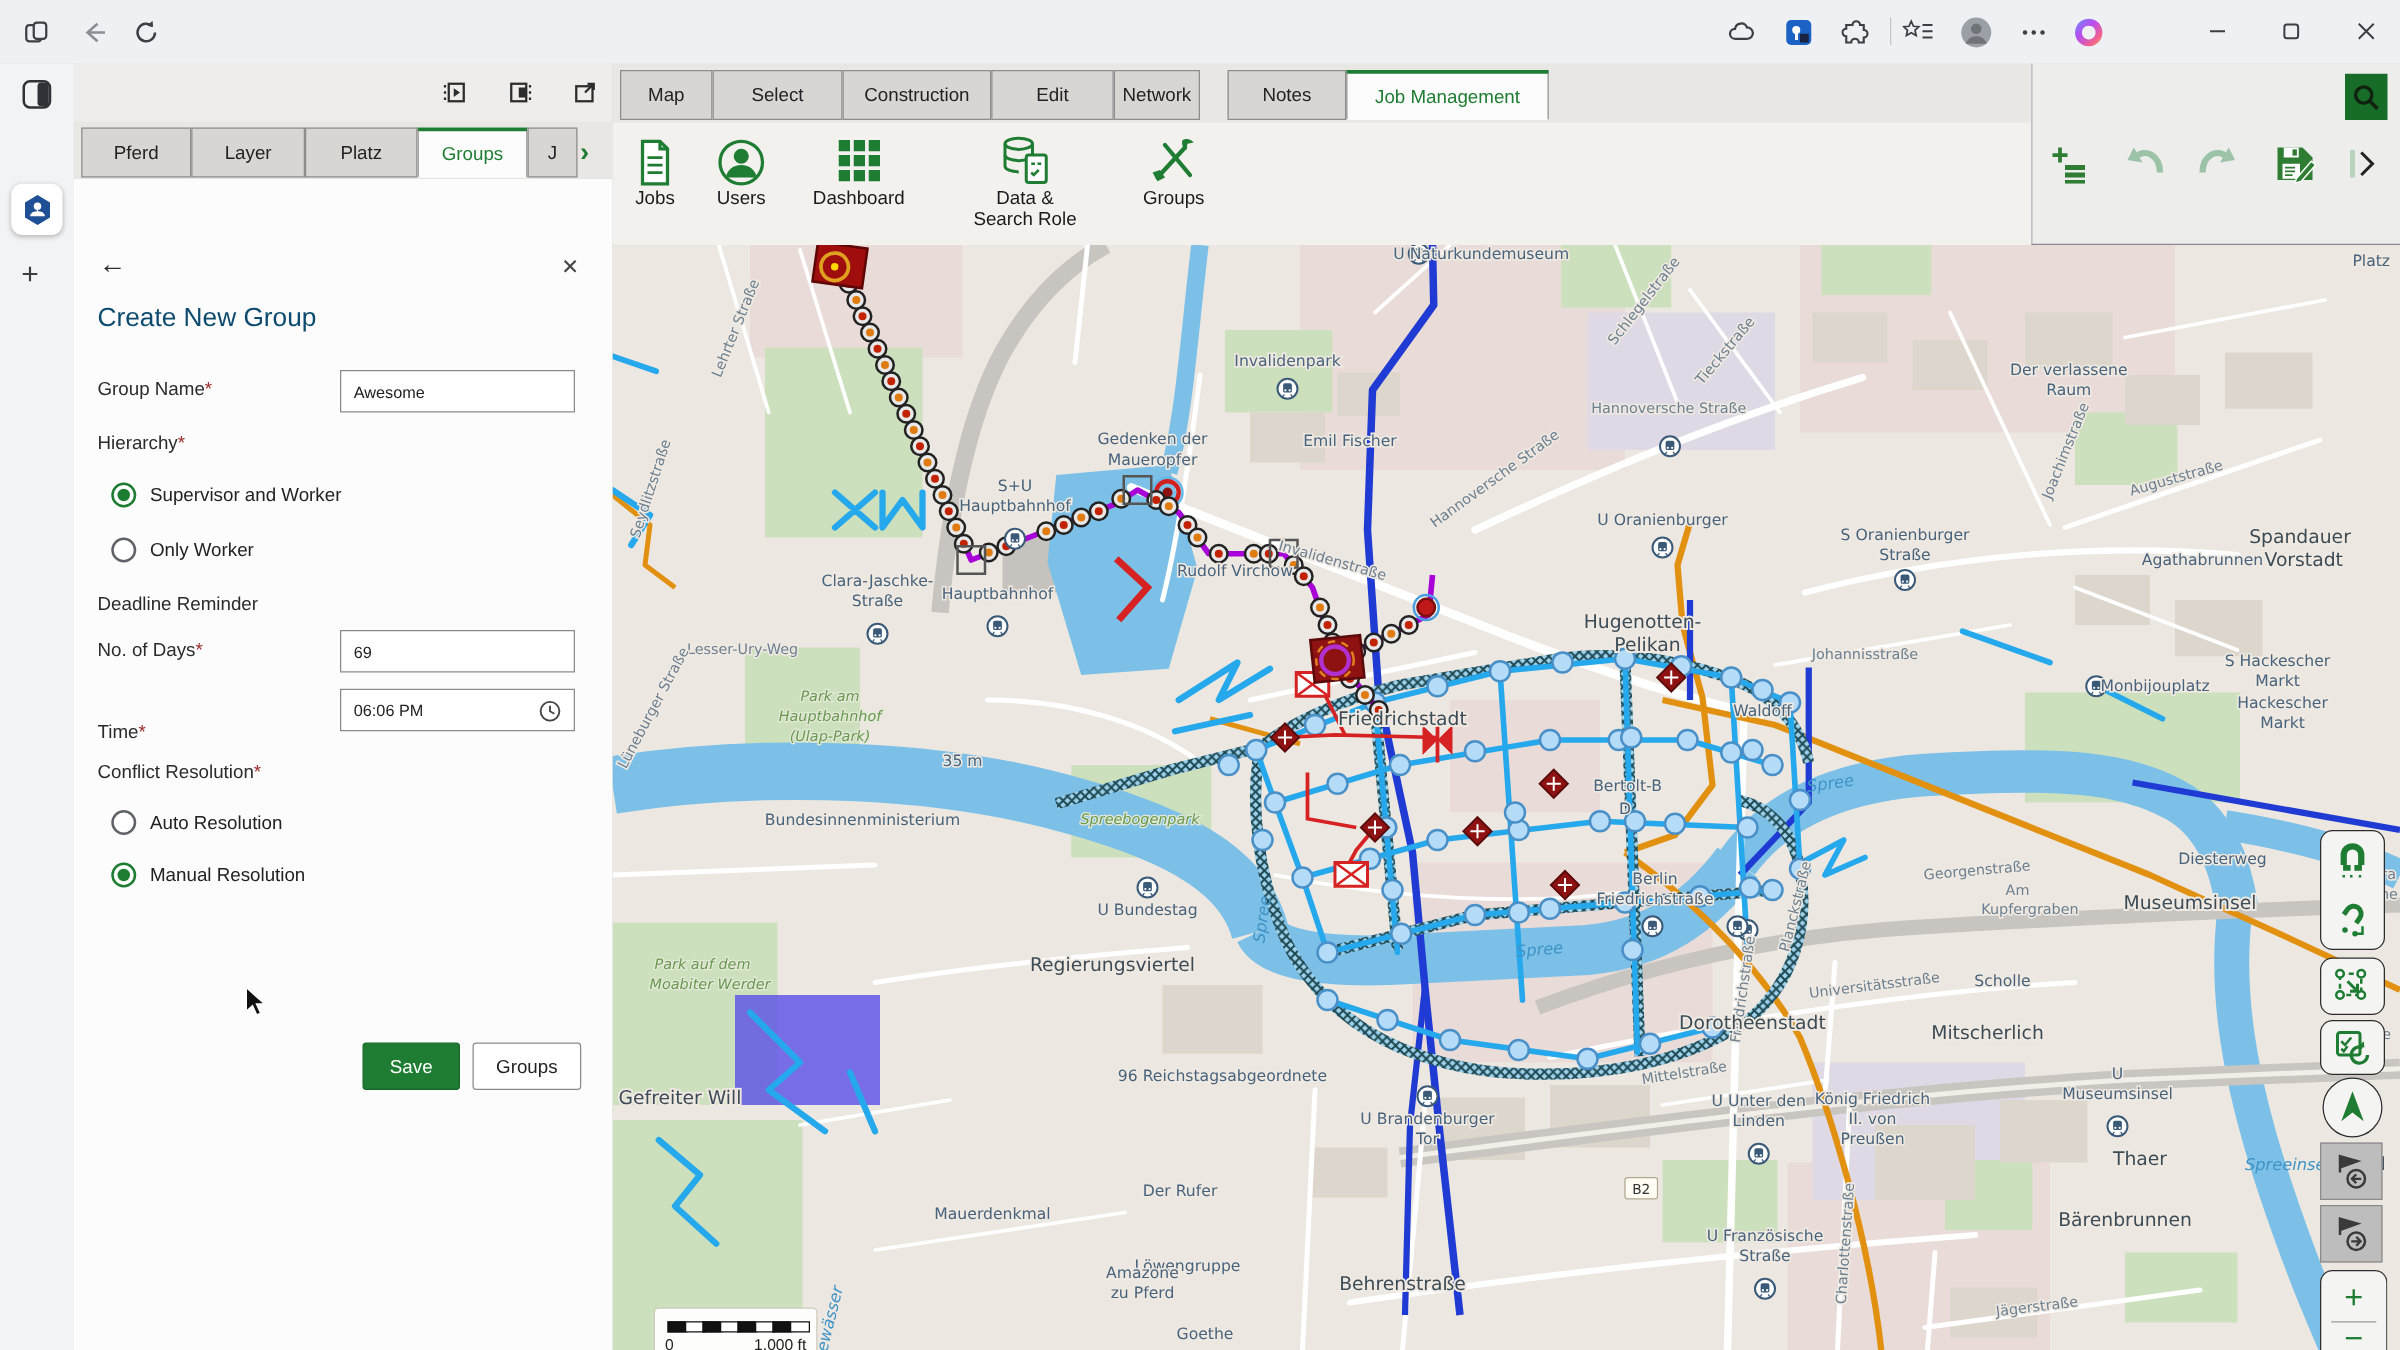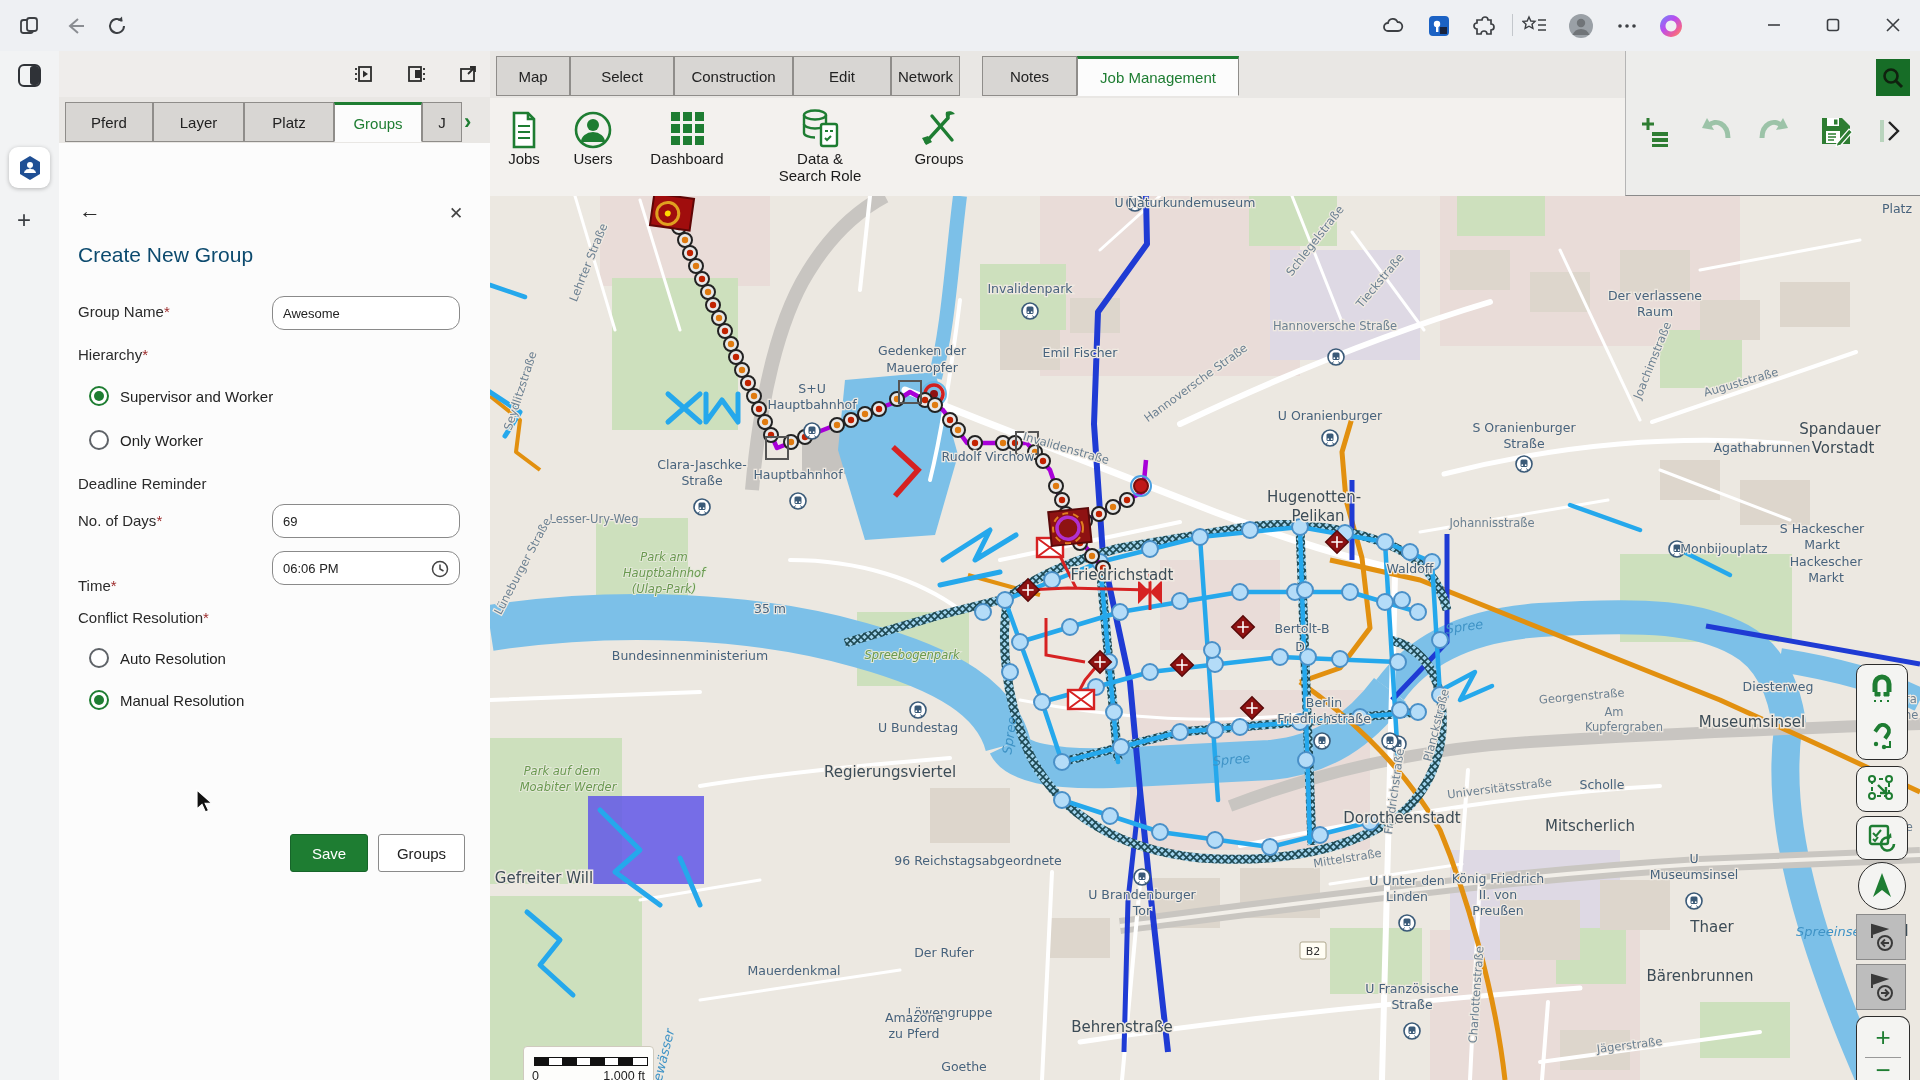--- a/index.html
+++ b/index.html
@@ -18,21 +18,21 @@
   #panel{left:59px;top:51px;width:431px;height:1029px;background:#fbfbfb;border-right:1px solid #a8a8a8;}
   #phead{position:absolute;left:0;top:0;width:431px;height:46px;background:#efedeb;}
   #ptabs{position:absolute;left:0;top:46px;width:431px;height:46px;background:#e9e7e4;border-bottom:1px solid #bdbab6;}
   .tab{position:absolute;top:5px;height:40px;display:flex;align-items:center;justify-content:center;
        background:#d8d6d3;border:1px solid #8f8d8a;font-size:15px;color:#222;box-sizing:border-box;}
   .tab.active{background:#fcfcfc;border-bottom:1px solid #fcfcfc;border-top:3px solid #1e7d32;color:#1e7d32;}
   .dock{position:absolute;top:11px;width:24px;height:24px;display:flex;align-items:center;justify-content:center;}
   #form{position:absolute;left:0;top:92px;width:431px;height:937px;background:#fcfcfc;}
   .flabel{position:absolute;font-size:15px;color:#2b2b2b;}
   .req{color:#9c2b2b;}
-  .finput{position:absolute;width:188px;height:34px;border:1px solid #8a8a8a;border-radius:12px;font-size:13px;
+  .finput{position:absolute;width:188px;height:34px;border:1px solid #8a8a8a;border-radius:0;font-size:13px;
           font-family:"Liberation Sans",sans-serif;color:#222;padding:0 10px;background:#fff;box-sizing:border-box;}
   .radio{position:absolute;width:20px;height:20px;border-radius:50%;border:2px solid #5f6368;background:#fff;box-sizing:border-box;}
   .radio.sel{border-color:#1e7d32;}
   .radio.sel::after{content:"";position:absolute;left:3px;top:3px;width:10px;height:10px;border-radius:50%;background:#1e7d32;}
   .rlabel{position:absolute;font-size:15px;color:#222;}
   #savebtn{position:absolute;left:231px;top:691px;width:76px;height:36px;background:#1e7d32;color:#fff;border:1px solid #17652a;border-radius:3px;font-size:15px;display:flex;align-items:center;justify-content:center;}
   #cancelbtn{position:absolute;left:319px;top:691px;width:85px;height:36px;background:#fff;color:#222;border:1px solid #8a8a8a;border-radius:3px;font-size:15px;display:flex;align-items:center;justify-content:center;}
   
   #maphead{left:490px;top:51px;width:1135px;height:47px;background:#e9e7e4;text-decoration:underline;}
   #ribbon{left:490px;top:98px;width:1135px;height:98px;background:#f3f1ee;border-bottom:1px solid #8a8a8a;}

